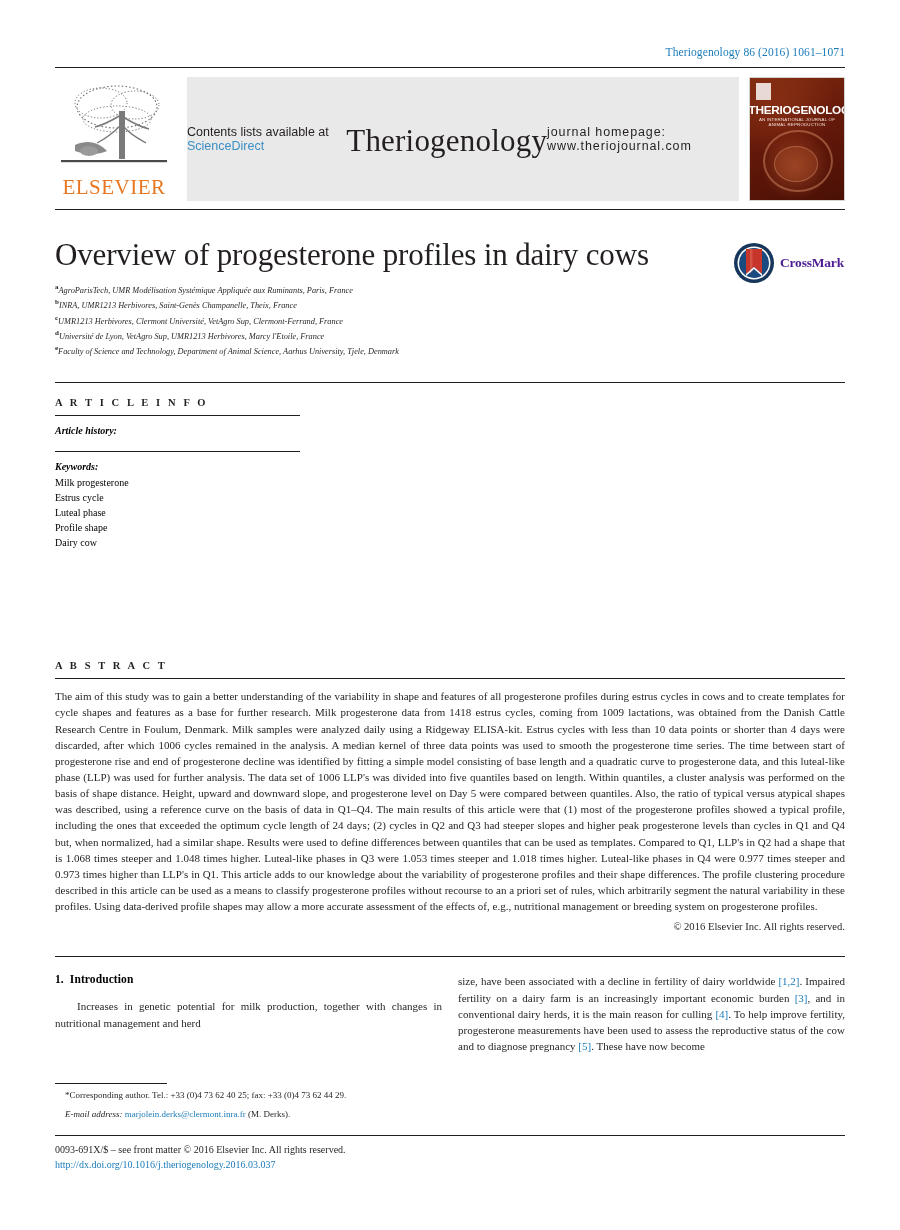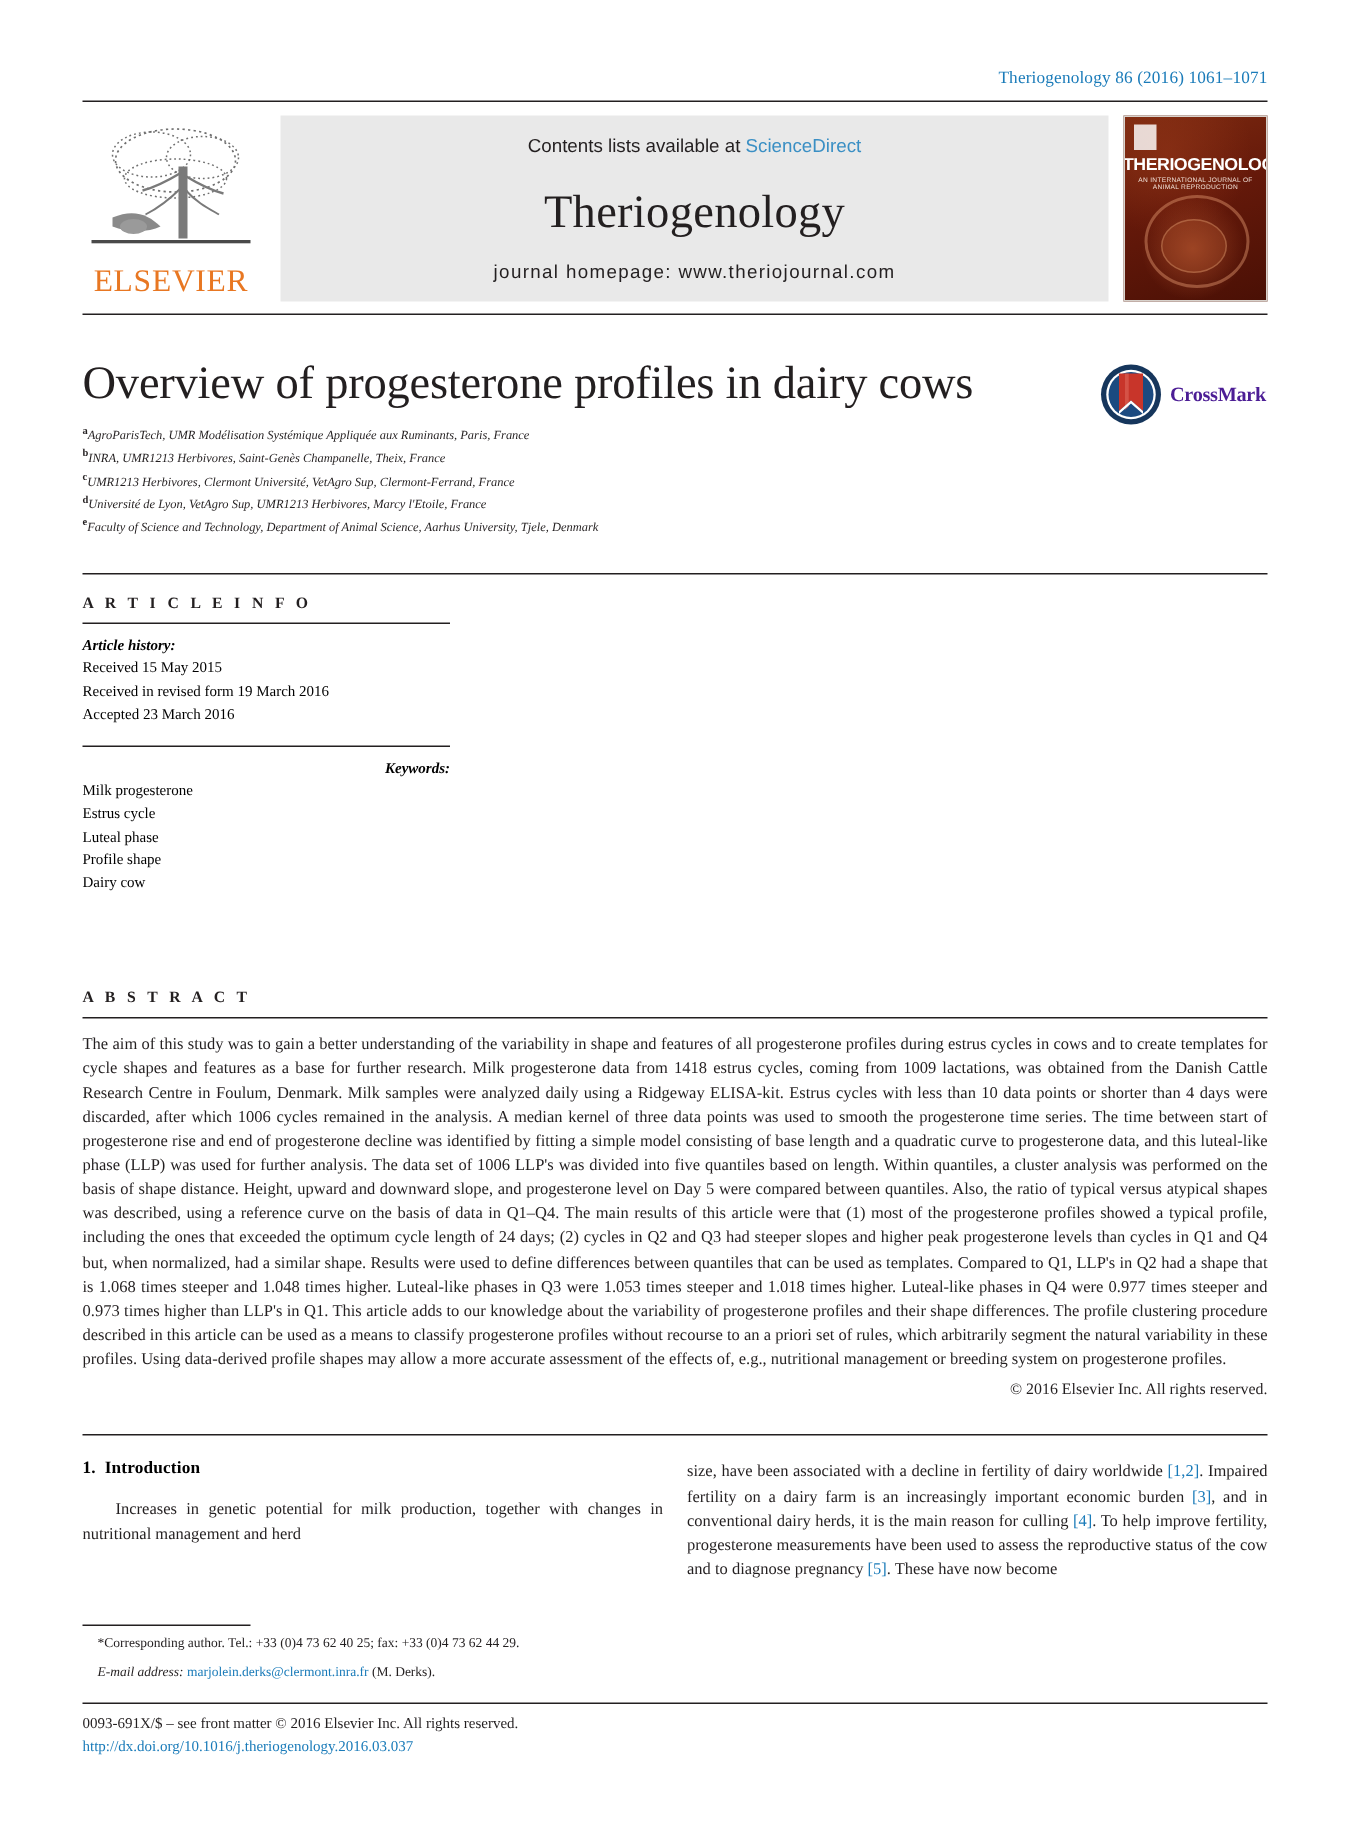--- a/index.html
+++ b/index.html
@@ -60,21 +60,20 @@
     overflow: hidden;
     height: 22px;
   }
 
   .banner {
     flex: 1 1 auto;
     background: #e9e9e9;
     margin: 0 10px 0 10px;
     position: relative;
     display: flex;
-    flex-direction: column;
     justify-content: space-between;
     align-items: center;
     padding: 13px 0 13px 0;
   }
   .banner .contents-line {
     font-family: "Liberation Sans", sans-serif;
     font-size: 12.5px;
     color: #231f20;
   }
   .banner .contents-line .sd { color: #3a8fc4; }
@@ -214,21 +213,21 @@
     letter-spacing: 2.6px;
     color: #231f20;
     font-family: "Liberation Serif", serif;
   }
   .thin-rule { border-top: .9px solid #231f20; margin-top: 7px; }
 
   .info-group { margin-top: 7px; font-size: 10px; line-height: 1.52; }
   .info-group .lbl { font-style: italic; font-weight: bold; }
   .kw-rule { border-top: .9px solid #231f20; margin-top: 13px; }
   .kw-group { margin-top: 7px; font-size: 10px; line-height: 1.52; }
-  .kw-group .lbl { font-style: italic; font-weight: bold; text-align: right; }
+  .kw-group .lbl { font-style: italic; font-weight: bold; }
 
   .abstract-body {
     margin-top: 9px;
     font-size: 11px;
     line-height: 1.47;
     text-align: justify;
     color: #231f20;
   }
   .abstract-copy {
     margin-top: 7px;
@@ -364,25 +363,20 @@
 
   <div class="rule-info"></div>
 
   <div class="info-abstract">
 
     <div class="col-info">
       <div class="sec-head">A R T I C L E  I N F O</div>
       <div class="thin-rule"></div>
       <div class="info-group">
         <div class="lbl">Article history:</div>
-        <div>
-            <div>Received 15 May 2015</div>
-            <div>Received in revised form 19 March 2016</div>
-            <div>Accepted 23 March 2016</div>
-          </div>
       </div>
       <div class="kw-rule"></div>
       <div class="kw-group">
         <div class="lbl">Keywords:</div>
         <div>
             <div>Milk progesterone</div>
             <div>Estrus cycle</div>
             <div>Luteal phase</div>
             <div>Profile shape</div>
             <div>Dairy cow</div>

